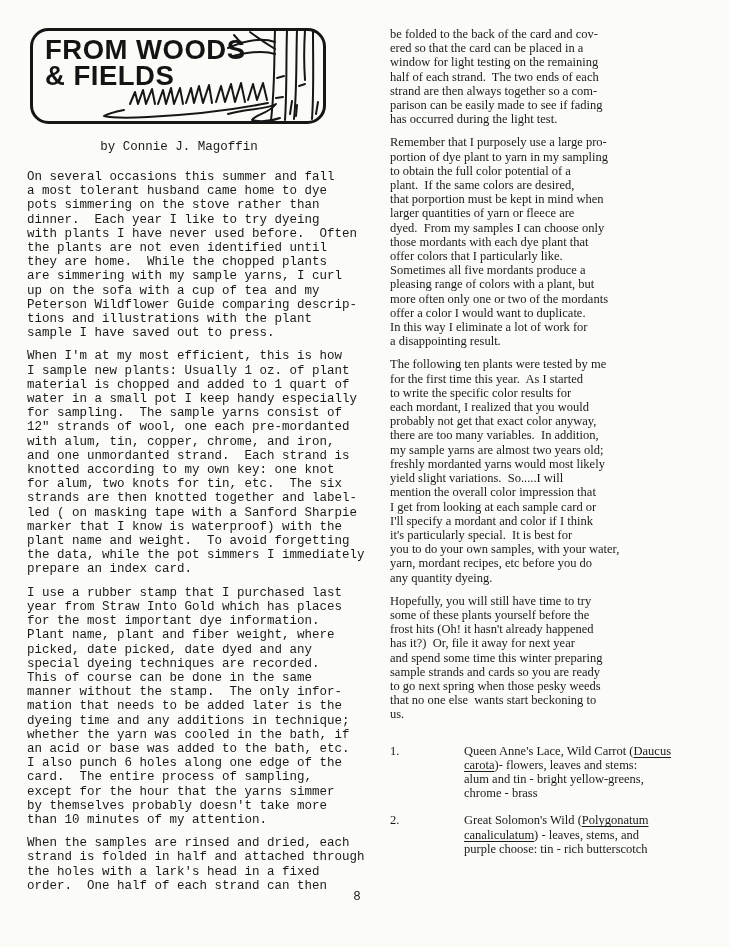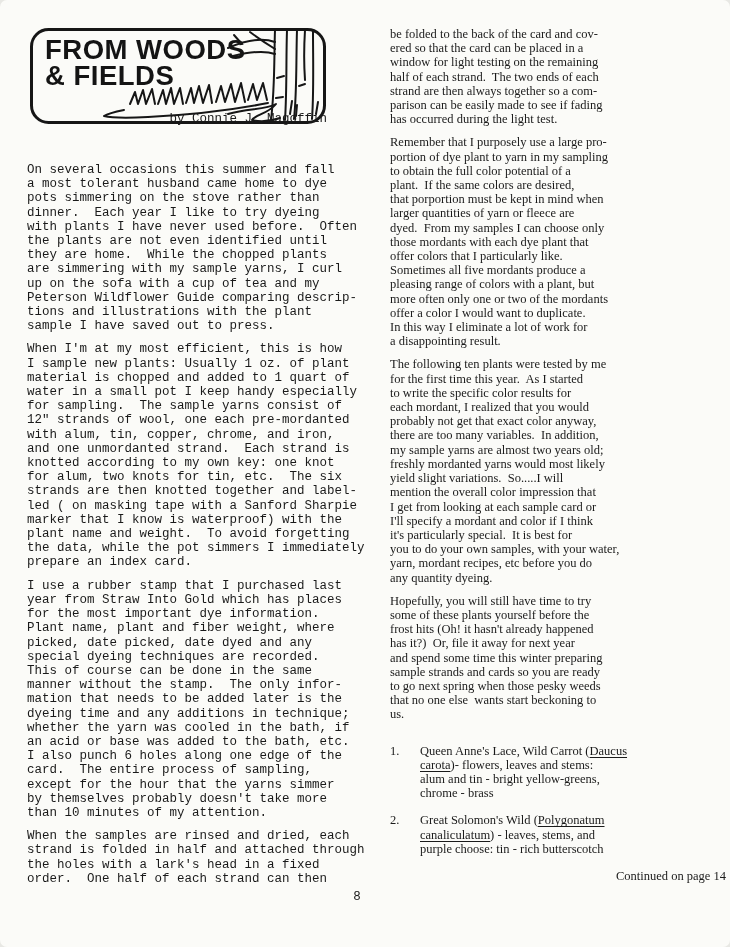--- a/index.html
+++ b/index.html
@@ -4,52 +4,51 @@
 <style>
   html, body { margin: 0; padding: 0; background: #e8e8e4; }
   .page {
     position: relative;
     width: 730px;
     height: 947px;
     background: #fbfbf8;
     font-family: "Liberation Mono", "DejaVu Sans Mono", monospace;
     color: #1a1a1a;
     overflow: hidden;
-    border-radius: 7px;
   }
   .masthead { position: absolute; left: 28px; top: 26px; width: 300px; height: 100px; }
   .masthead svg { display: block; }
   .logo-text {
     font-family: "Liberation Sans", "DejaVu Sans", sans-serif;
     font-weight: 700;
     letter-spacing: 0.5px;
     fill: #141414;
   }
   .byline {
-    position: absolute; left: 31px; top: 112px; width: 296px;
-    text-align: right; font-size: 12.5px; line-height: 14px;
+    position: absolute; left: 31px; top: 140px; width: 296px;
+    text-align: center; font-size: 12.5px; line-height: 14px;
   }
   .col { position: absolute; }
-  .col-left { left: 27px; top: 163px; width: 346px; }
+  .col-left { left: 27px; top: 170px; width: 346px; }
   .col-right { left: 390px; top: 27px; width: 338px; font-family: Liberation Serif, serif; }
   .para {
     white-space: pre-wrap;
     font-size: 12.5px;
     line-height: 14.2px;
     margin: 0 0 9px 0;
   }
   .plant-list { margin-top: 22px; }
   .list-item {
     display: flex;
     font-size: 12.5px;
     line-height: 14.2px;
     margin-bottom: 13px;
   }
   .list-num { flex: 0 0 30px; width: 30px; }
-  .item-text { white-space: pre-wrap; }
+  .item-text { white-space: pre-wrap; margin-left: 44px; }
   .u { text-decoration: underline; text-underline-offset: 2px; }
   .continued {
     text-align: right;
     font-size: 12.5px;
     line-height: 14.2px;
     margin-top: 13px;
     padding-right: 2px;
   }
   .page-number {
     position: absolute; left: 0; top: 890px; width: 714px;
@@ -218,18 +217,17 @@
 chrome - brass</span></div>
       </div>
       <div class="list-item">
         <span class="list-num">2.</span>
         <div class="item-text"><span>Great Solomon's Wild (</span><span class="u">Polygonatum
 canaliculatum</span><span>) - leaves, stems, and
 purple choose: tin - rich butterscotch</span></div>
       </div>
     </div>
 
-    <div class="continued">Continued on page 14</div>
   </div>
 
   <div class="page-number">8</div>
 
 </div>
 
 </body></html>

